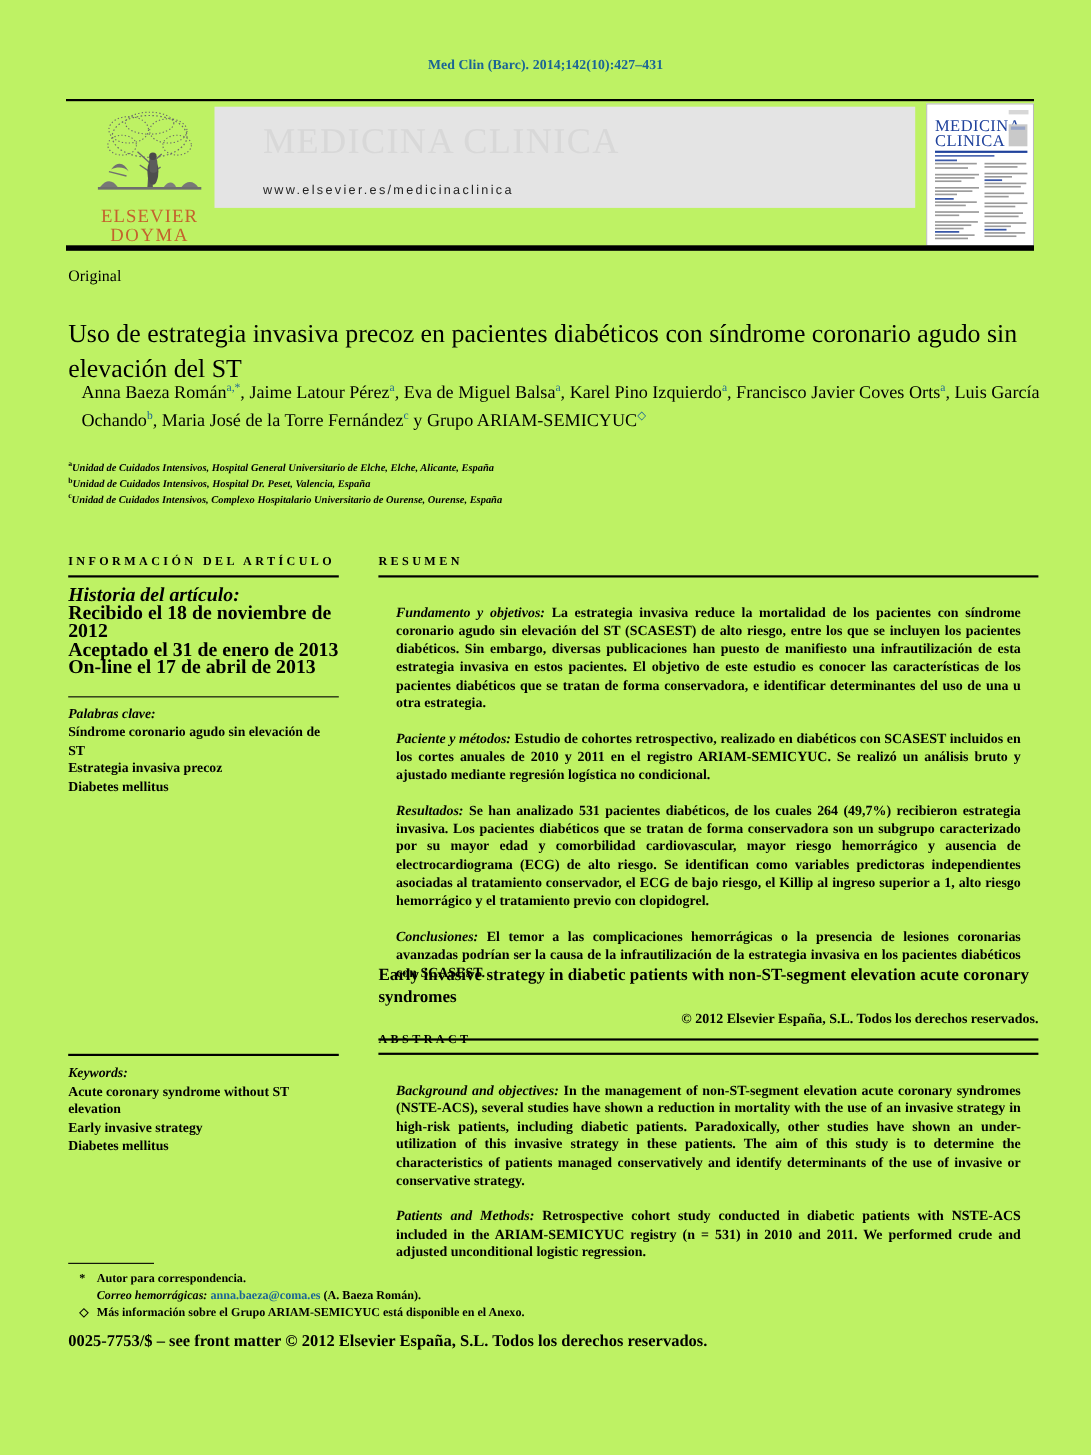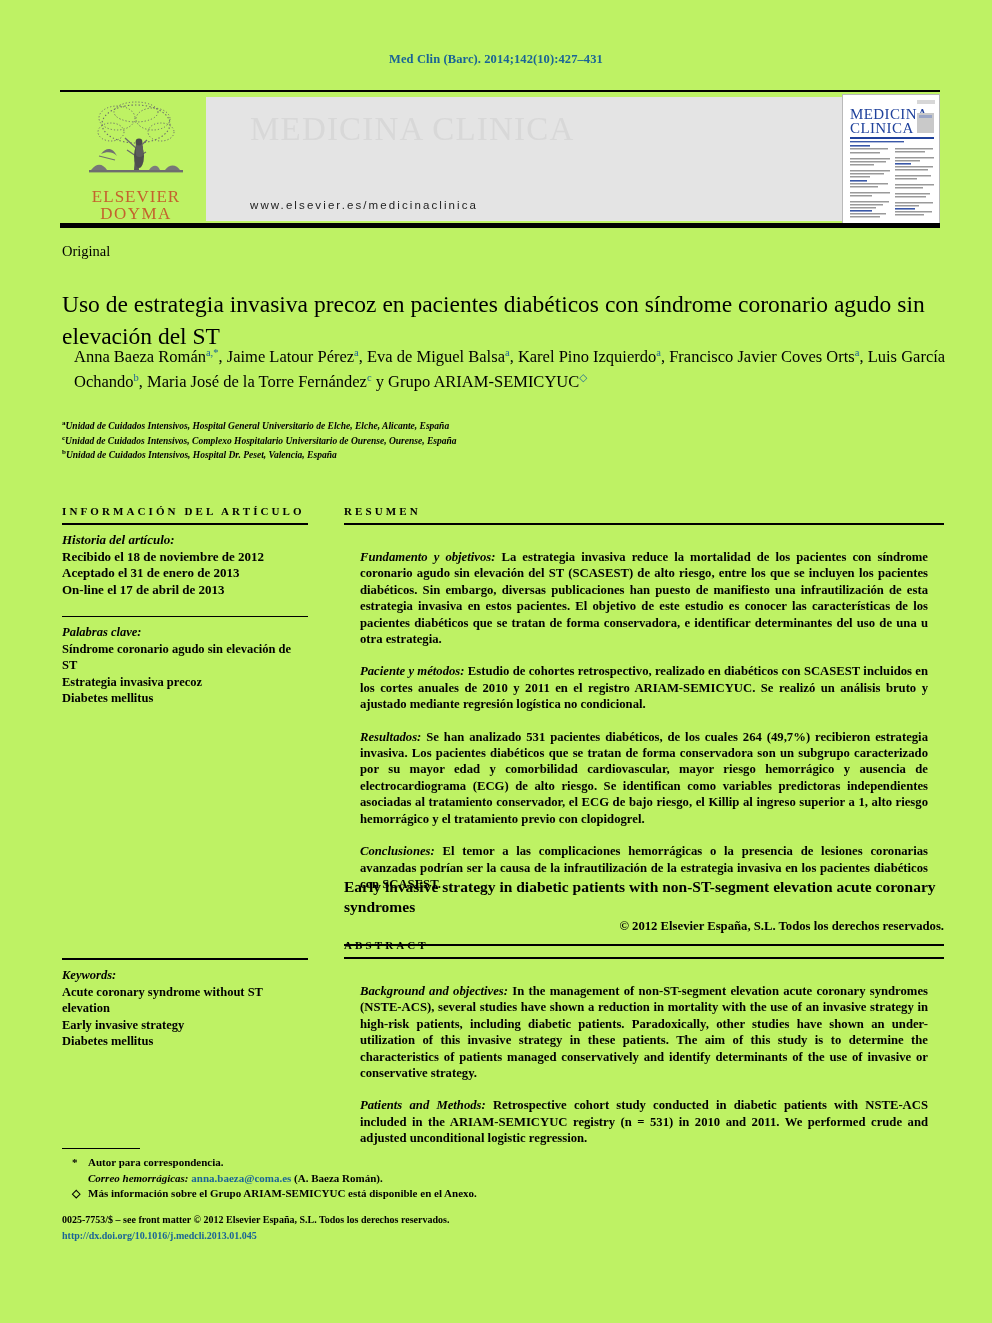--- a/index.html
+++ b/index.html
@@ -72,24 +72,24 @@
     color: #c4622d;
     font-size: 17px;
     letter-spacing: 1px;
     line-height: 17px;
     margin-top: 2px;
   }
   .elsevier-wordmark .l2 { letter-spacing: 1.5px; }
 
   .banner {
     position: absolute;
-    left: 146px;
+    left: 135px;
     top: 7px;
     width: 637px;
-    height: 124px;
+    height: 92px;
     background: #e4e4e4;
   }
   .banner-title {
     position: absolute;
     left: 44px;
     top: 14px;
     font-family: "Liberation Serif", serif;
     font-size: 33px;
     letter-spacing: 1.2px;
     color: #d8d8d8;
@@ -186,21 +186,21 @@
   }
   .rule-thin {
     border-top: 1px solid #000;
     margin-top: 6px;
   }
   .rule-thick {
     border-top: 2px solid #000;
     margin-top: 6px;
   }
 
-  .meta-block { font-size: 13px; line-height: 16.5px; padding-top: 7px; }
+  .meta-block { font-size: 18px; line-height: 16.5px; padding-top: 7px; }
   .meta-label { font-style: italic; font-weight: bold; }
   .meta-line { font-weight: bold; }
 
   .kw-block { font-size: 12.5px; line-height: 16.5px; padding-top: 7px; }
   .kw-label { font-style: italic; font-weight: bold; }
   .kw-item { font-weight: bold; }
 
   .abs-body {
     font-size: 12.7px;
     line-height: 16.4px;
@@ -254,21 +254,21 @@
   }
   .footnotes .sub { padding-left: 18px; }
   .footnotes i { font-style: italic; }
   .mail-link { color: #1a6496; }
 
   .bottom-block {
     position: absolute;
     left: 62px;
     top: 1212px;
     width: 700px;
-    font-size: 10px;
+    font-size: 15px;
     line-height: 16px;
     font-weight: bold;
   }
   .doi-link { color: #1a6496; }
 </style>
 </head>
 <body>
 
 <div class="page">
 
@@ -369,22 +369,22 @@
   </div>
 
   <div class="article-type">Original</div>
 
   <h1 class="article-title">Uso de estrategia invasiva precoz en pacientes diabéticos con síndrome coronario agudo sin elevación del ST</h1>
 
   <div class="authors" id="author-list"><span>Anna Baeza Román</span><sup>a,*</sup>, <span>Jaime Latour Pérez</span><sup>a</sup>, <span>Eva de Miguel Balsa</span><sup>a</sup>, <span>Karel Pino Izquierdo</span><sup>a</sup>, <span>Francisco Javier Coves Orts</span><sup>a</sup>, <span>Luis García Ochando</span><sup>b</sup>, <span>Maria José de la Torre Fernández</span><sup>c</sup> y <span>Grupo ARIAM-SEMICYUC</span><sup>◇</sup></div>
 
   <div class="affils" id="affil-list">
       <div><sup>a</sup><span>Unidad de Cuidados Intensivos, Hospital General Universitario de Elche, Elche, Alicante, España</span></div>
+      <div><sup>b</sup><span>Unidad de Cuidados Intensivos, Hospital Dr. Peset, Valencia, España</span></div>
       <div><sup>c</sup><span>Unidad de Cuidados Intensivos, Complexo Hospitalario Universitario de Ourense, Ourense, España</span></div>
-      <div><sup>b</sup><span>Unidad de Cuidados Intensivos, Hospital Dr. Peset, Valencia, España</span></div>
     </div>
 
   <div class="col-left" style="top:505px;">
     <div class="sec-head">INFORMACIÓN DEL ARTÍCULO</div>
     <div class="rule-thick"></div>
     <div class="meta-block">
       <div class="meta-label">Historia del artículo:</div>
       <div class="meta-line">Recibido el 18 de noviembre de 2012</div>
       <div class="meta-line">Aceptado el 31 de enero de 2013</div>
       <div class="meta-line">On-line el 17 de abril de 2013</div>
@@ -443,16 +443,15 @@
       <span>(A. Baeza Román).</span>
     </div>
     <div class="fn">
       <span class="fn-mark">◇</span>
       <span>Más información sobre el Grupo ARIAM-SEMICYUC está disponible en el Anexo.</span>
     </div>
   </div>
 
   <div class="bottom-block">
     <div>0025-7753/$ – see front matter © 2012 Elsevier España, S.L. Todos los derechos reservados.</div>
-    <div class="doi-link">http://dx.doi.org/10.1016/j.medcli.2013.01.045</div>
   </div>
 
 </div>
 
 </body></html>

